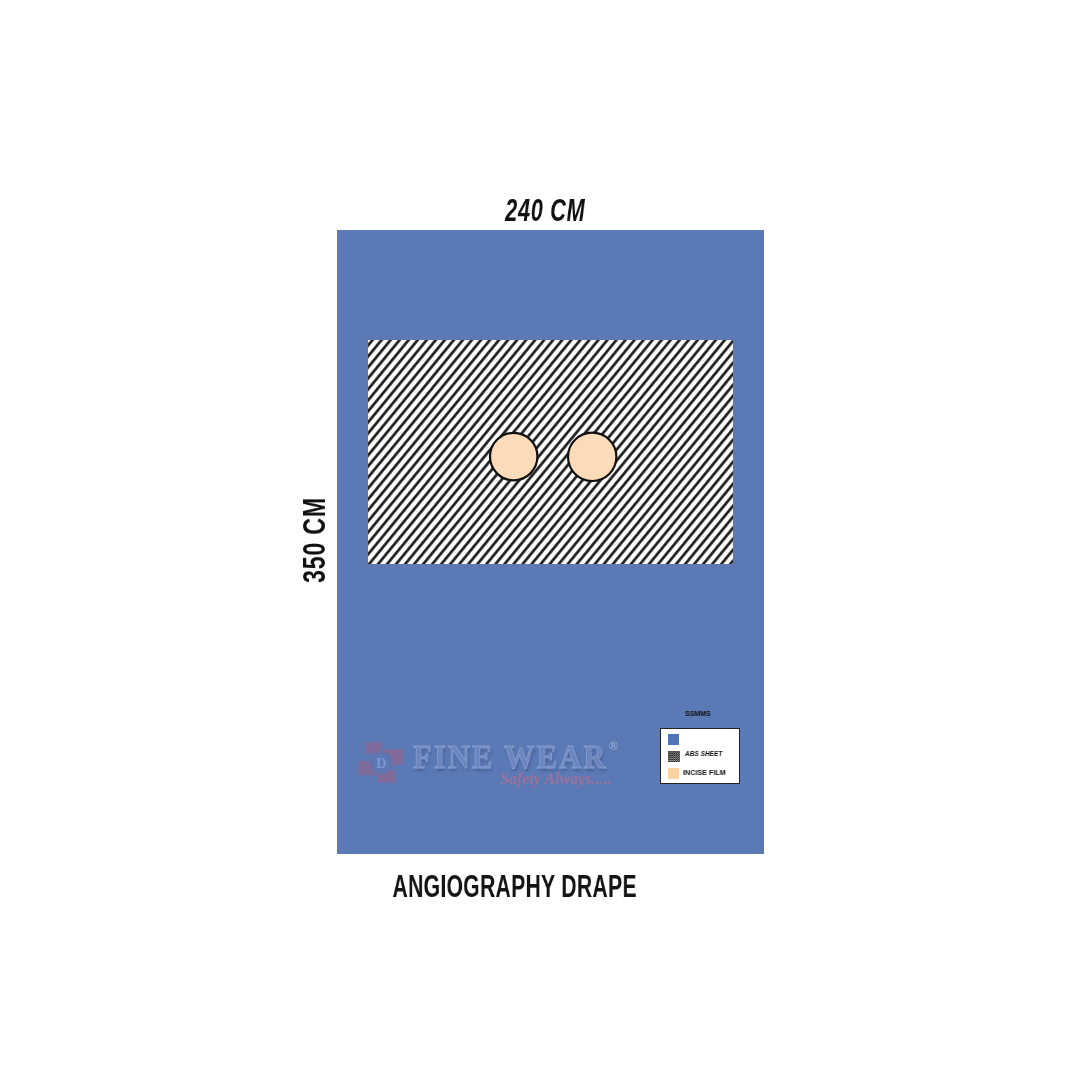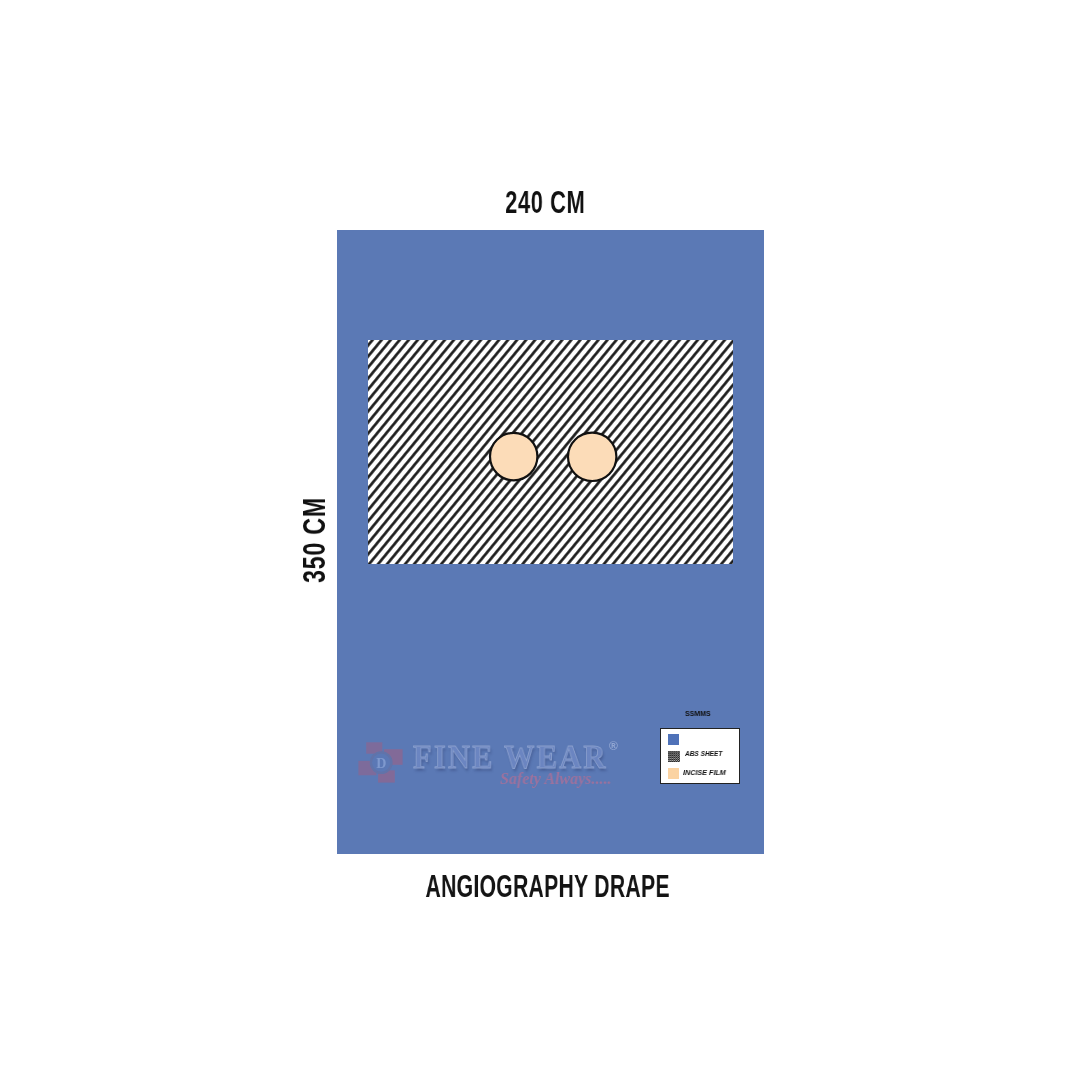--- a/index.html
+++ b/index.html
@@ -4,21 +4,21 @@
 <style>
   html,body{margin:0;padding:0;}
   body{width:1080px;height:1080px;background:#ffffff;position:relative;overflow:hidden;
        font-family:"Liberation Sans", sans-serif;}
   .abs{position:absolute;}
   .abs span{will-change:transform;}
 </style>
 </head>
 <body>
 
-<div class="abs" style="left:332px;top:185px;width:427px;text-align:center;">
+<div class="abs" style="left:332px;top:193px;width:427px;text-align:center;font-style:italic;">
   <span style="display:inline-block;font-size:31px;font-weight:bold;color:#111;transform:scaleX(0.70);letter-spacing:1px;white-space:nowrap;">240 CM</span>
 </div>
 
 <div class="abs" style="left:315px;top:539.5px;width:0;height:0;">
   <span style="display:inline-block;position:absolute;transform:translate(-50%,-50%) rotate(-90deg) scaleX(0.75);font-size:31px;font-weight:bold;color:#111;letter-spacing:1px;white-space:nowrap;">350 CM</span>
 </div>
 
 <div class="abs" style="left:337px;top:230px;width:427px;height:624px;background:#5b79b5;"></div>
 
 <svg class="abs" style="left:368px;top:340px;" width="365" height="224" viewBox="0 0 365 224">
@@ -70,17 +70,17 @@
       <path d="M0 0 L2.1 2.1 M2.1 0 L0 2.1" stroke="#202020" stroke-width="0.78"></path>
     </pattern>
   </defs>
   <rect width="12" height="11" fill="url(#mesh)"></rect>
 </svg>
 
 <div class="abs" style="left:685px;top:749px;font-size:0;font-style:italic;"><span style="display:inline-block;font-size:7.5px;font-weight:bold;transform:scaleX(0.87);transform-origin:0 0;color:#111;">ABS SHEET</span></div>
 
 <div class="abs" style="left:667.5px;top:767.5px;width:11.8px;height:11.4px;background:#fbd3a2;"></div>
 
-<div class="abs" style="left:683px;top:768.2px;font-size:0;font-style:italic;"><span style="display:inline-block;font-size:7.5px;font-weight:bold;transform:scaleX(0.96);transform-origin:0 0;color:#111;">INCISE FILM</span></div>
+<div class="abs" style="left:683px;top:768.2px;font-size:0;"><span style="display:inline-block;font-size:7.5px;font-weight:bold;transform:scaleX(0.96);transform-origin:0 0;color:#111;">INCISE FILM</span></div>
 
-<div class="abs" style="left:334.5px;top:869px;width:427px;text-align:center;">
+<div class="abs" style="left:334.5px;top:869px;width:427px;text-align:left;">
   <span style="display:inline-block;font-size:31px;font-weight:bold;color:#141414;transform:scaleX(0.68);letter-spacing:0.5px;white-space:nowrap;">ANGIOGRAPHY DRAPE</span>
 </div>
 
 </body></html>

